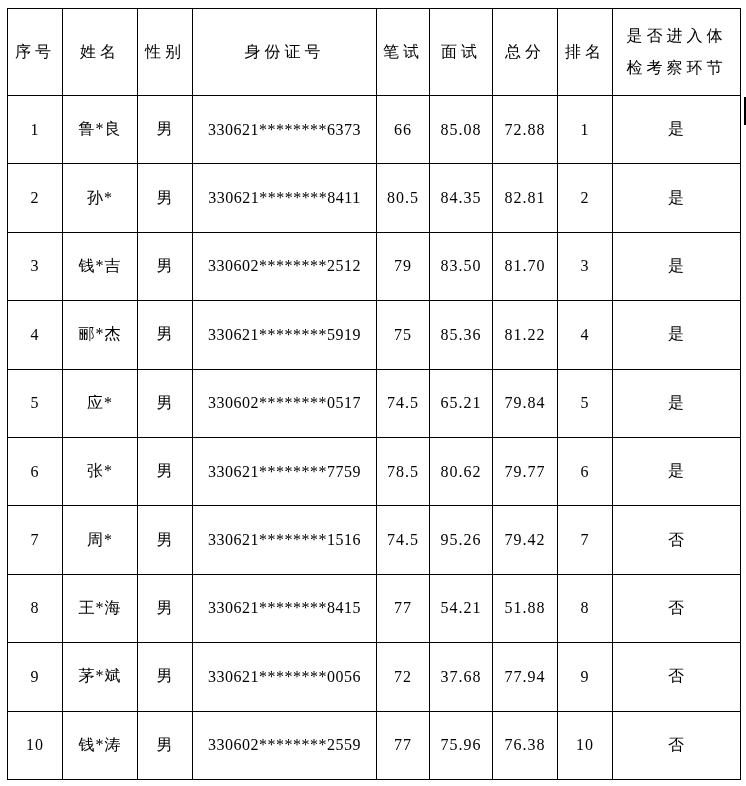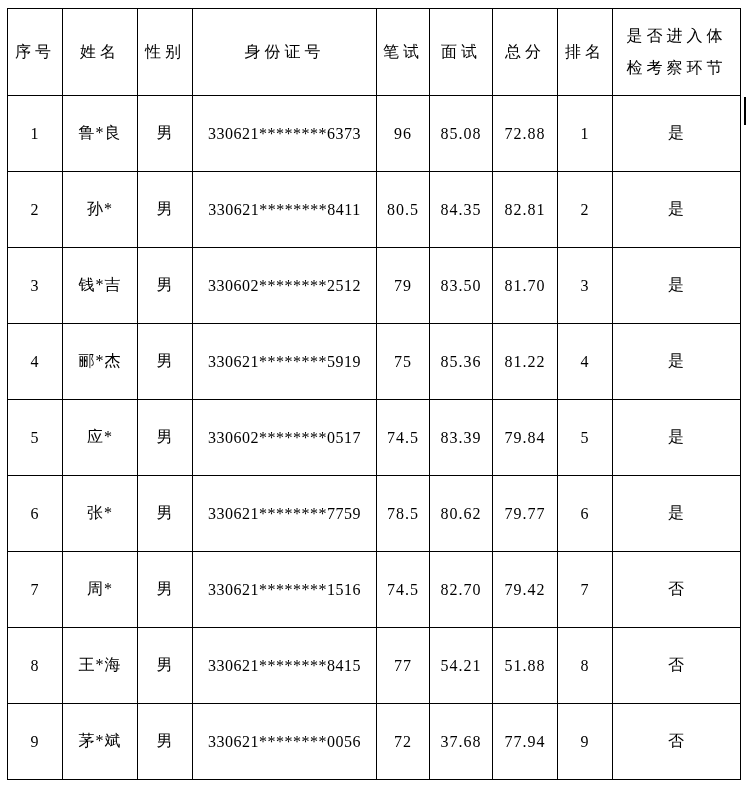--- a/index.html
+++ b/index.html
@@ -86,21 +86,21 @@
           <th>是否进入体
 检考察环节</th>
         </tr>
     </thead>
     <tbody>
         <tr>
           <td class="cell-index">1</td>
           <td class="cell-name">鲁*良</td>
           <td class="cell-gender">男</td>
           <td class="cell-id">330621********6373</td>
-          <td class="cell-written">96</td>
+          <td class="cell-written">66</td>
           <td class="cell-interview">85.08</td>
           <td class="cell-total">72.88</td>
           <td class="cell-rank">1</td>
           <td class="cell-pass">是</td>
         </tr>
         <tr>
           <td class="cell-index">2</td>
           <td class="cell-name">孙*</td>
           <td class="cell-gender">男</td>
           <td class="cell-id">330621********8411</td>
@@ -131,21 +131,21 @@
           <td class="cell-total">81.22</td>
           <td class="cell-rank">4</td>
           <td class="cell-pass">是</td>
         </tr>
         <tr>
           <td class="cell-index">5</td>
           <td class="cell-name">应*</td>
           <td class="cell-gender">男</td>
           <td class="cell-id">330602********0517</td>
           <td class="cell-written">74.5</td>
-          <td class="cell-interview">83.39</td>
+          <td class="cell-interview">65.21</td>
           <td class="cell-total">79.84</td>
           <td class="cell-rank">5</td>
           <td class="cell-pass">是</td>
         </tr>
         <tr>
           <td class="cell-index">6</td>
           <td class="cell-name">张*</td>
           <td class="cell-gender">男</td>
           <td class="cell-id">330621********7759</td>
           <td class="cell-written">78.5</td>
@@ -153,21 +153,21 @@
           <td class="cell-total">79.77</td>
           <td class="cell-rank">6</td>
           <td class="cell-pass">是</td>
         </tr>
         <tr>
           <td class="cell-index">7</td>
           <td class="cell-name">周*</td>
           <td class="cell-gender">男</td>
           <td class="cell-id">330621********1516</td>
           <td class="cell-written">74.5</td>
-          <td class="cell-interview">82.70</td>
+          <td class="cell-interview">95.26</td>
           <td class="cell-total">79.42</td>
           <td class="cell-rank">7</td>
           <td class="cell-pass">否</td>
         </tr>
         <tr>
           <td class="cell-index">8</td>
           <td class="cell-name">王*海</td>
           <td class="cell-gender">男</td>
           <td class="cell-id">330621********8415</td>
           <td class="cell-written">77</td>
@@ -180,16 +180,27 @@
           <td class="cell-index">9</td>
           <td class="cell-name">茅*斌</td>
           <td class="cell-gender">男</td>
           <td class="cell-id">330621********0056</td>
           <td class="cell-written">72</td>
           <td class="cell-interview">37.68</td>
           <td class="cell-total">77.94</td>
           <td class="cell-rank">9</td>
           <td class="cell-pass">否</td>
         </tr>
+        <tr>
+          <td class="cell-index">10</td>
+          <td class="cell-name">钱*涛</td>
+          <td class="cell-gender">男</td>
+          <td class="cell-id">330602********2559</td>
+          <td class="cell-written">77</td>
+          <td class="cell-interview">75.96</td>
+          <td class="cell-total">76.38</td>
+          <td class="cell-rank">10</td>
+          <td class="cell-pass">否</td>
+        </tr>
       </tbody>
   </table>
   <div class="edge-artifact"></div>
 </div>
 
 </body></html>

